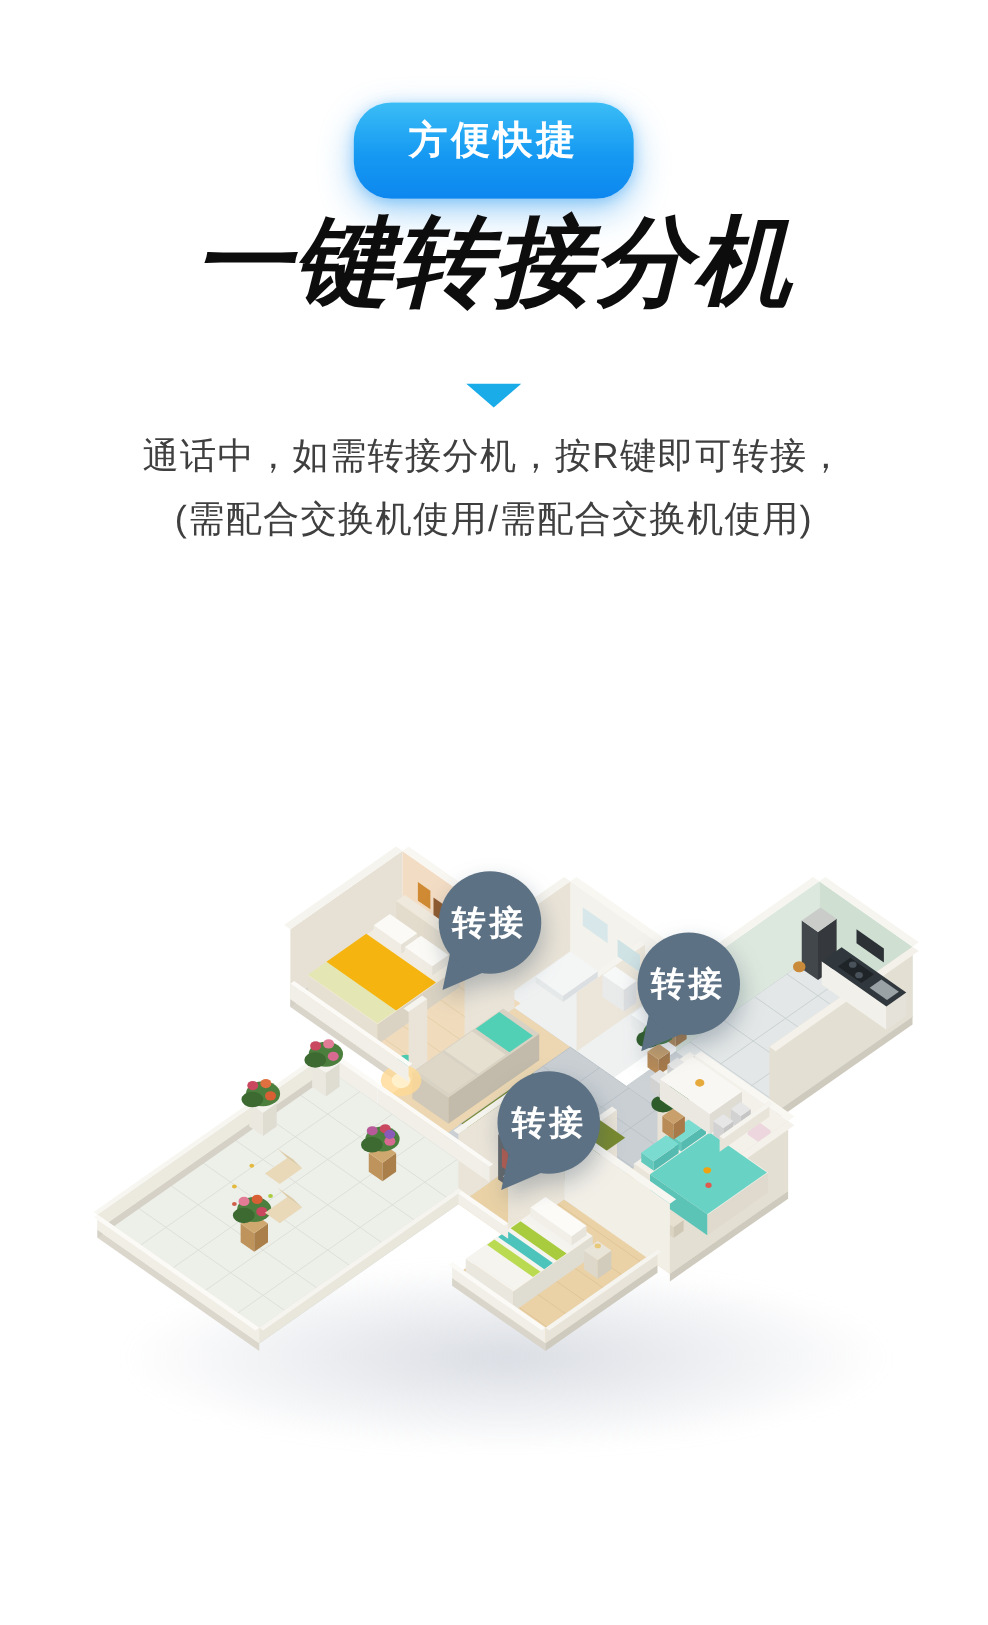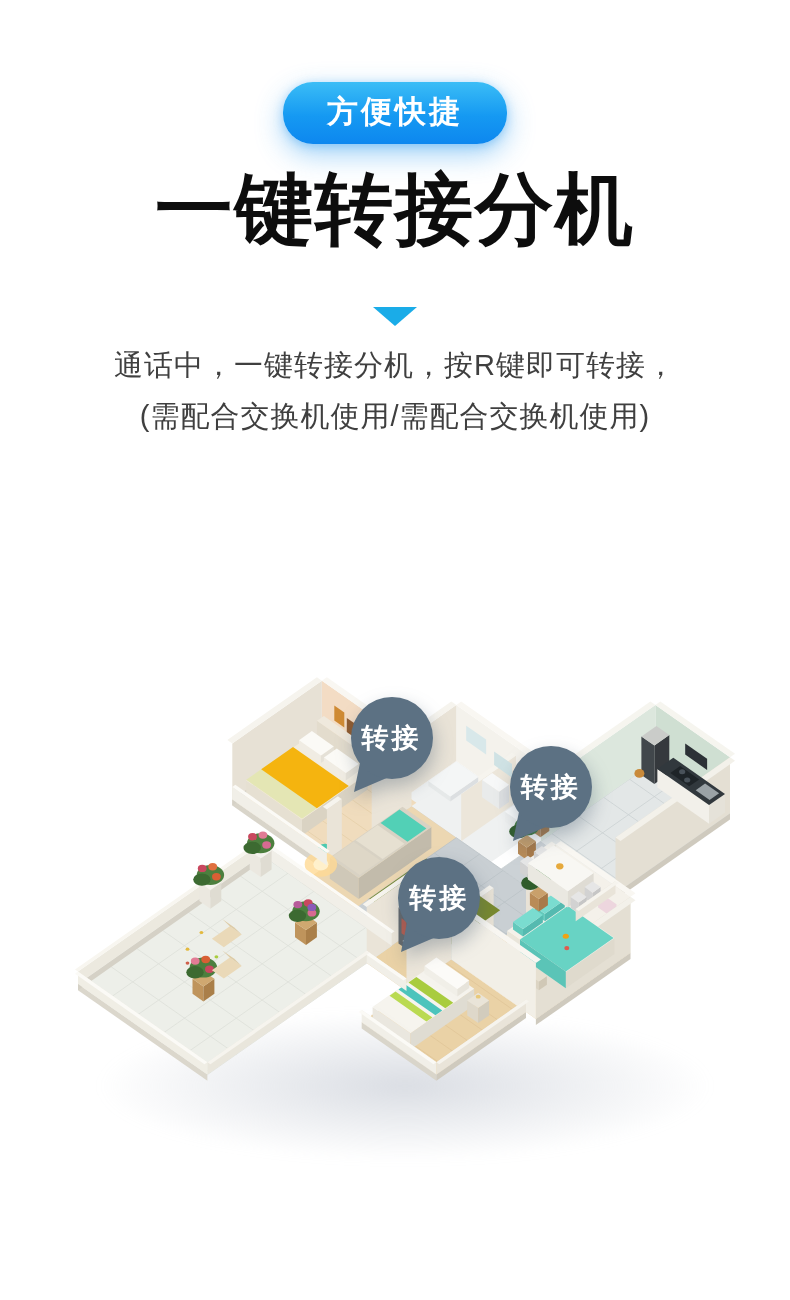--- a/index.html
+++ b/index.html
@@ -3,30 +3,31 @@
 <meta charset="utf-8">
 <style>
   html,body{margin:0;padding:0;}
   body{
     width:790px;height:1300px;position:relative;overflow:hidden;
     background:#ffffff;
     font-family:"Liberation Sans","DejaVu Sans",sans-serif;
   }
   .tag-pill{
     position:absolute;top:82px;left:50%;transform:translateX(-50%);
-    padding:9px 44px 11px;border-radius:30px;
+    padding:9px 44px 26px;border-radius:30px;
     background:linear-gradient(180deg,#3bbdf6 0%,#1599f2 55%,#0d87ef 100%);
     color:#fff;font-size:31px;font-weight:bold;letter-spacing:3px;
     box-shadow:0 10px 28px rgba(45,156,240,.45),0 2px 10px rgba(45,156,240,.35);
     white-space:nowrap;
   }
   .main-title{
     position:absolute;top:158px;left:0;width:790px;margin:0;
     text-align:center;font-size:78px;font-weight:bold;color:#0d0d0d;
     letter-spacing:2px;
+    font-style:italic;
   }
   .down-triangle{
     position:absolute;top:307px;left:50%;margin-left:-22px;
     width:0;height:0;
     border-left:22px solid transparent;border-right:22px solid transparent;
     border-top:19px solid #1aace8;
   }
   .desc{
     position:absolute;top:340px;left:0;width:790px;
     text-align:center;font-size:29px;line-height:51px;color:#3f3f3f;
@@ -52,21 +53,21 @@
   }
 </style>
 </head>
 <body>
 
 <header>
   <div class="tag-pill">方便快捷</div>
   <h1 class="main-title">一键转接分机</h1>
   <div class="down-triangle"></div>
   <div class="desc">
-    <div>通话中，一键转接分机，按R键即可转接，</div>
+    <div>通话中，如需转接分机，按R键即可转接，</div>
     <div>(需配合交换机使用/需配合交换机使用)</div>
   </div>
 </header>
 
 <div id="floorplan">
   <div id="model-shadow" style="left: 95px; top: 1010.83px;"></div>
   <svg id="iso" width="790" height="1300">
       <polygon points="456.3,761.0 545.9,823.8 491.1,862.1 401.5,799.4" fill="#eff1f1"></polygon>
       <polygon points="655.4,761.0 730.0,813.3 615.5,893.4 540.9,841.2" fill="#e3e7e7"></polygon>
       <polygon points="540.9,841.2 615.5,893.4 575.7,921.3 501.1,869.0" fill="#ccd2d6"></polygon>

